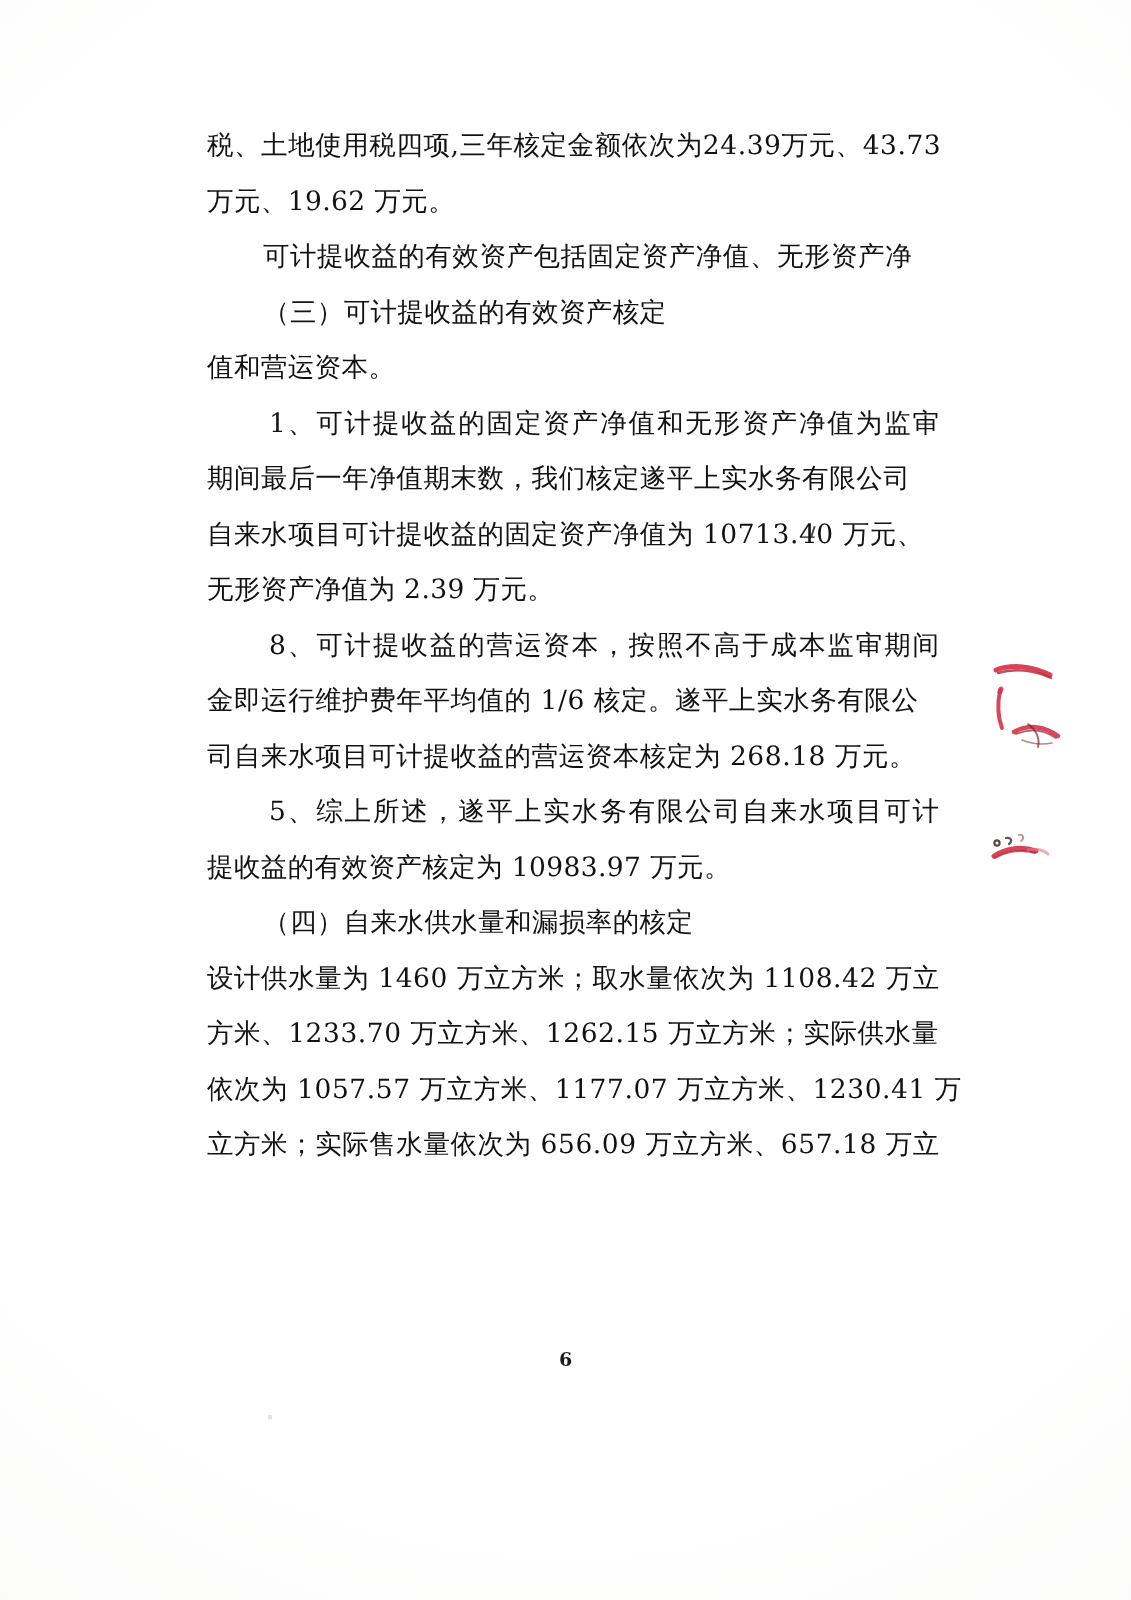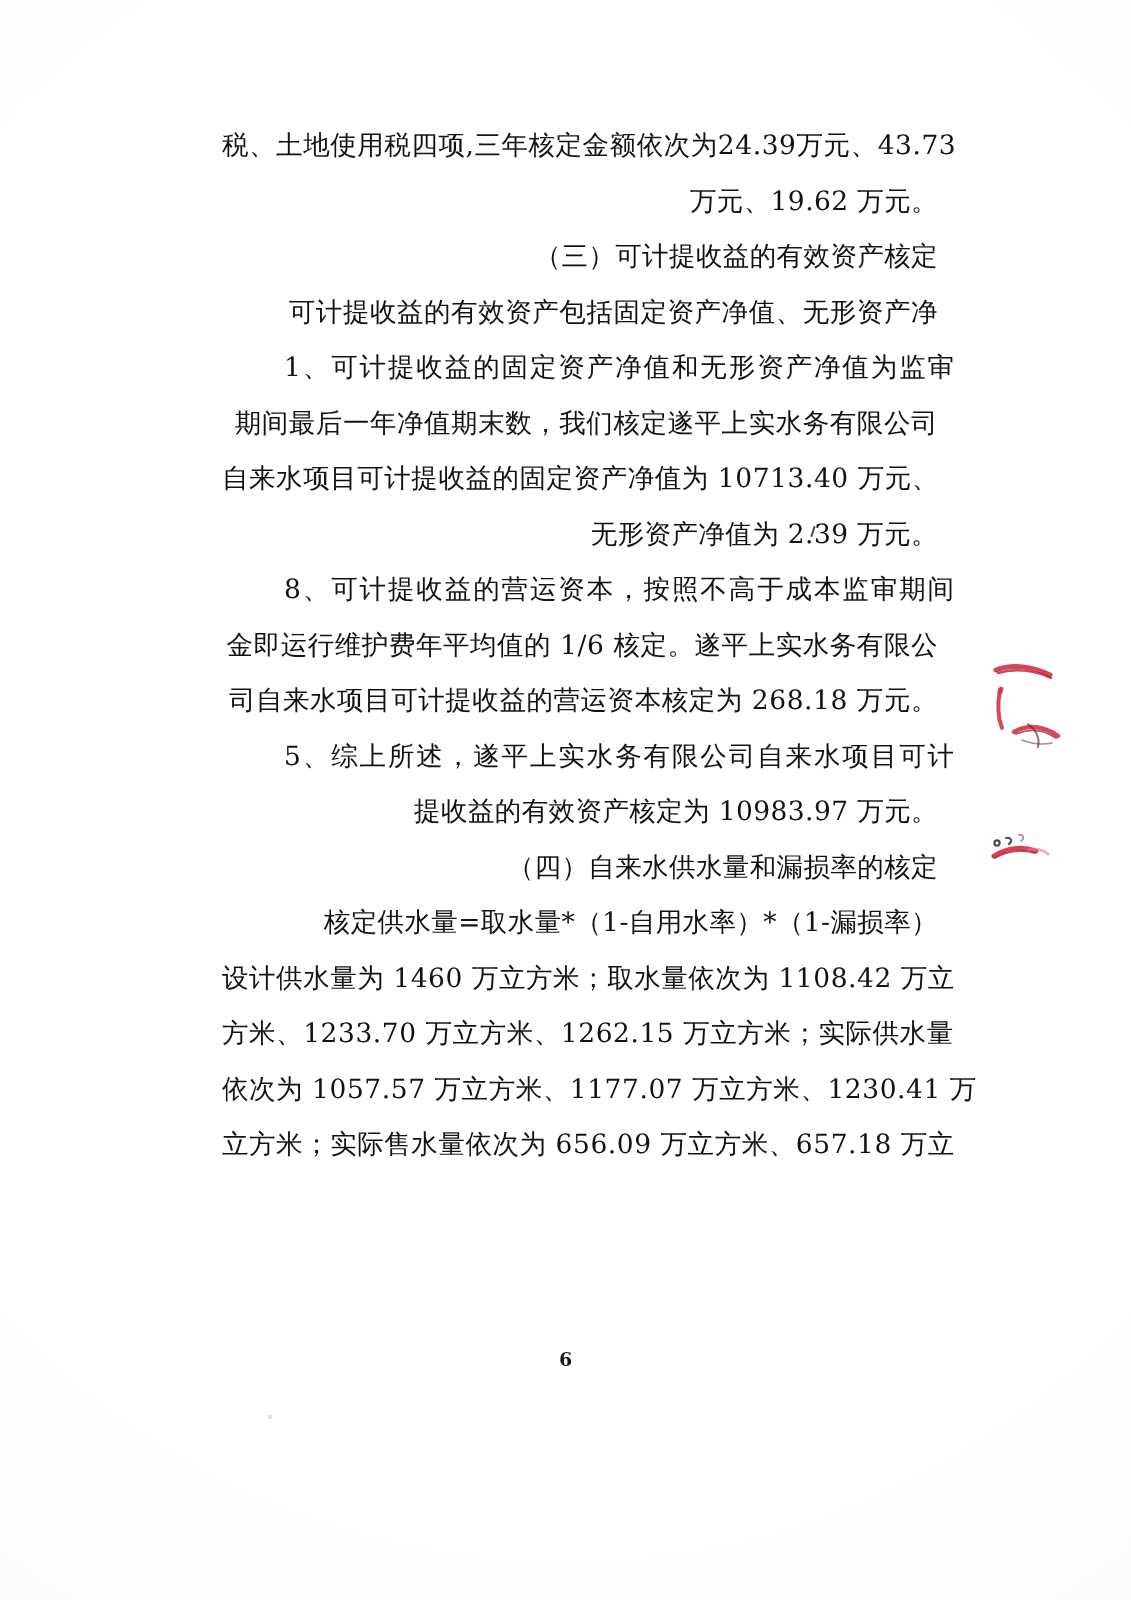--- a/index.html
+++ b/index.html
@@ -21,25 +21,24 @@
     position: absolute;
     inset: 0;
     background:
       radial-gradient(ellipse 120% 90% at 50% 45%, rgba(255,255,255,0) 55%, rgba(243,241,238,0.55) 100%);
     pointer-events: none;
     z-index: 1;
   }
 
   .text-block {
     position: absolute;
-    left: 222px;
+    left: 207px;
     top: 118px;
     width: 716px;
     z-index: 3;
-    text-align: right;
   }
 
   .doc-line {
     font-size: 26.5px;
     line-height: 55.5px;
     height: 55.5px;
     color: #121212;
     letter-spacing: 0.4px;
     white-space: pre;
     font-family: "DejaVu Serif", "Liberation Serif", serif;
@@ -110,33 +109,33 @@
 <body>
 
 <div class="page">
 
   <div class="scan-tint"></div>
 
   <div class="text-block">
 
     <div class="doc-line full">税、土地使用税四项,三年核定金额依次为24.39万元、43.73</div>
     <div class="doc-line">万元、19.62 万元。</div>
+    <div class="doc-line indent full">可计提收益的有效资产包括固定资产净值、无形资产净</div>
     <div class="doc-line indent">（三）可计提收益的有效资产核定</div>
-    <div class="doc-line indent full">可计提收益的有效资产包括固定资产净值、无形资产净</div>
+    <div class="doc-line">值和营运资本。</div>
     <div class="doc-line indent2 wide">1、可计提收益的固定资产净值和无形资产净值为监审</div>
     <div class="doc-line full">期间最后一年净值期末数，我们核定遂平上实水务有限公司</div>
     <div class="doc-line full">自来水项目可计提收益的固定资产净值为 10713.40 万元、</div>
     <div class="doc-line">无形资产净值为 2.39 万元。</div>
     <div class="doc-line indent2 wide">8、可计提收益的营运资本，按照不高于成本监审期间</div>
     <div class="doc-line full">金即运行维护费年平均值的 1/6 核定。遂平上实水务有限公</div>
     <div class="doc-line full">司自来水项目可计提收益的营运资本核定为 268.18 万元。</div>
     <div class="doc-line indent2 wide">5、综上所述，遂平上实水务有限公司自来水项目可计</div>
     <div class="doc-line">提收益的有效资产核定为 10983.97 万元。</div>
     <div class="doc-line indent">（四）自来水供水量和漏损率的核定</div>
-    <div class="doc-line indent">核定供水量=取水量*（1-自用水率）*（1-漏损率）</div>
     <div class="doc-line full">设计供水量为 1460 万立方米；取水量依次为 1108.42 万立</div>
     <div class="doc-line full">方米、1233.70 万立方米、1262.15 万立方米；实际供水量</div>
     <div class="doc-line full">依次为 1057.57 万立方米、1177.07 万立方米、1230.41 万</div>
     <div class="doc-line full">立方米；实际售水量依次为 656.09 万立方米、657.18 万立</div>
 
   </div>
 
   <div class="stray-tick"></div>
   <div class="speck"></div>
 

